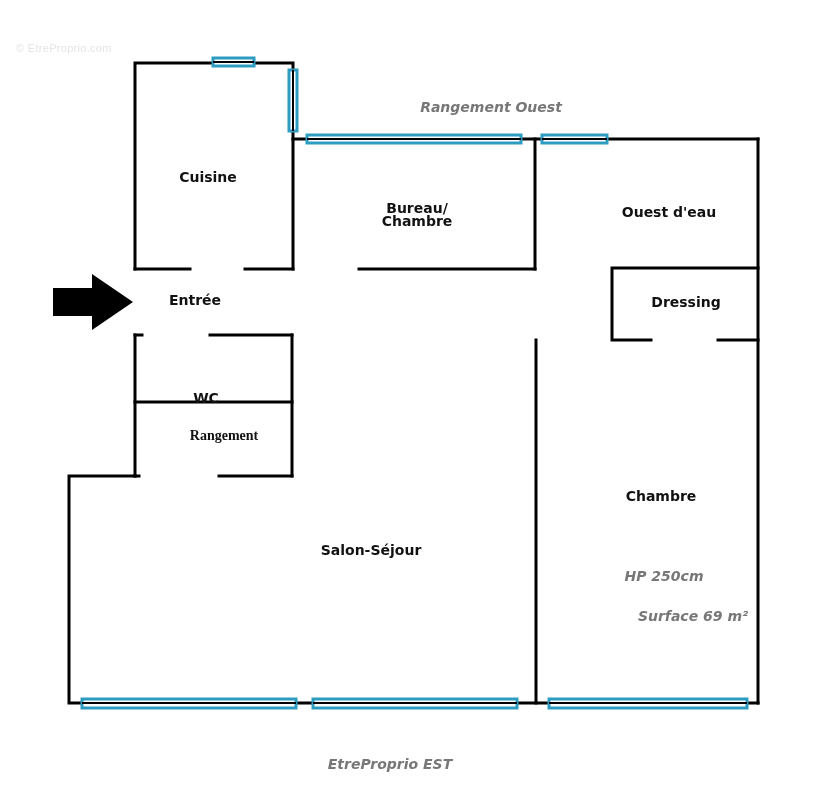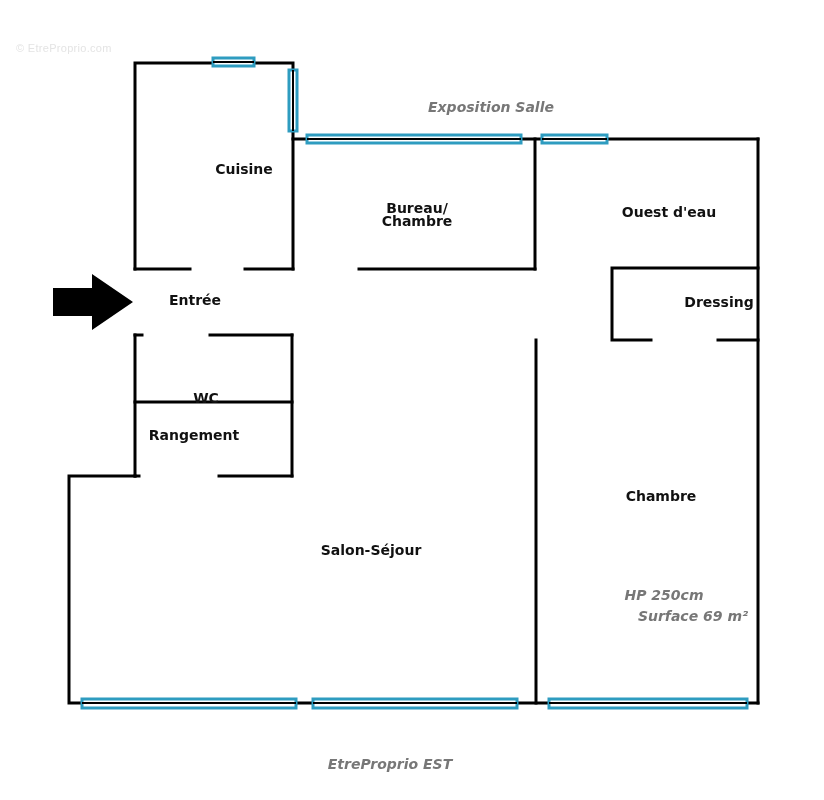--- a/index.html
+++ b/index.html
@@ -64,26 +64,26 @@
     <line x1="307" y1="139" x2="521" y2="139"></line>
     <line x1="542" y1="139" x2="607" y2="139"></line>
     <line x1="82" y1="703" x2="296" y2="703"></line>
     <line x1="313" y1="703" x2="517" y2="703"></line>
     <line x1="549" y1="703" x2="747" y2="703"></line>
   </g>
 
   <polygon points="53,288 92,288 92,274 133,302 92,330 92,316 53,316" fill="#000"></polygon>
 </svg>
 
-<div class="note" style="left:491px; top:97px;">Exposition Salle</div>
-<div class="label" style="left:208px; top:159px;margin-left:36px;">Cuisine</div>
+<div class="note" style="left:491px; top:97px;">Rangement Ouest</div>
+<div class="label" style="left:208px; top:167px;">Cuisine</div>
 <div class="label" style="left:417px; top:198px;">Bureau/</div>
 <div class="label" style="left:417px; top:211px;">Chambre</div>
 <div class="label" style="left:669px; top:202px;">Ouest d'eau</div>
 <div class="label" style="left:195px; top:290px;">Entrée</div>
-<div class="label" style="left:719px; top:292px;text-align:center;">Dressing</div>
+<div class="label" style="left:686px; top:292px;text-align:center;">Dressing</div>
 <div class="label" style="left:206px; top:356px;margin-top:32px;">WC</div>
-<div class="label" style="left:194px; top:425px;">Rangement</div>
+<div class="label" style="left:224px; top:425px;font-family:Liberation Serif, serif;">Rangement</div>
 <div class="label" style="left:661px; top:486px;">Chambre</div>
 <div class="label" style="left:371px; top:540px;">Salon-Séjour</div>
-<div class="note" style="left:664px; top:585px;text-align:center;">HP 250cm</div>
+<div class="note" style="left:664px; top:566px;text-align:center;">HP 250cm</div>
 <div class="note" style="left:664px; top:606px;margin-left:29px;">Surface 69 m²</div>
 <div class="note" style="left:390px; top:754px;">EtreProprio EST</div>
 
 </body></html>

